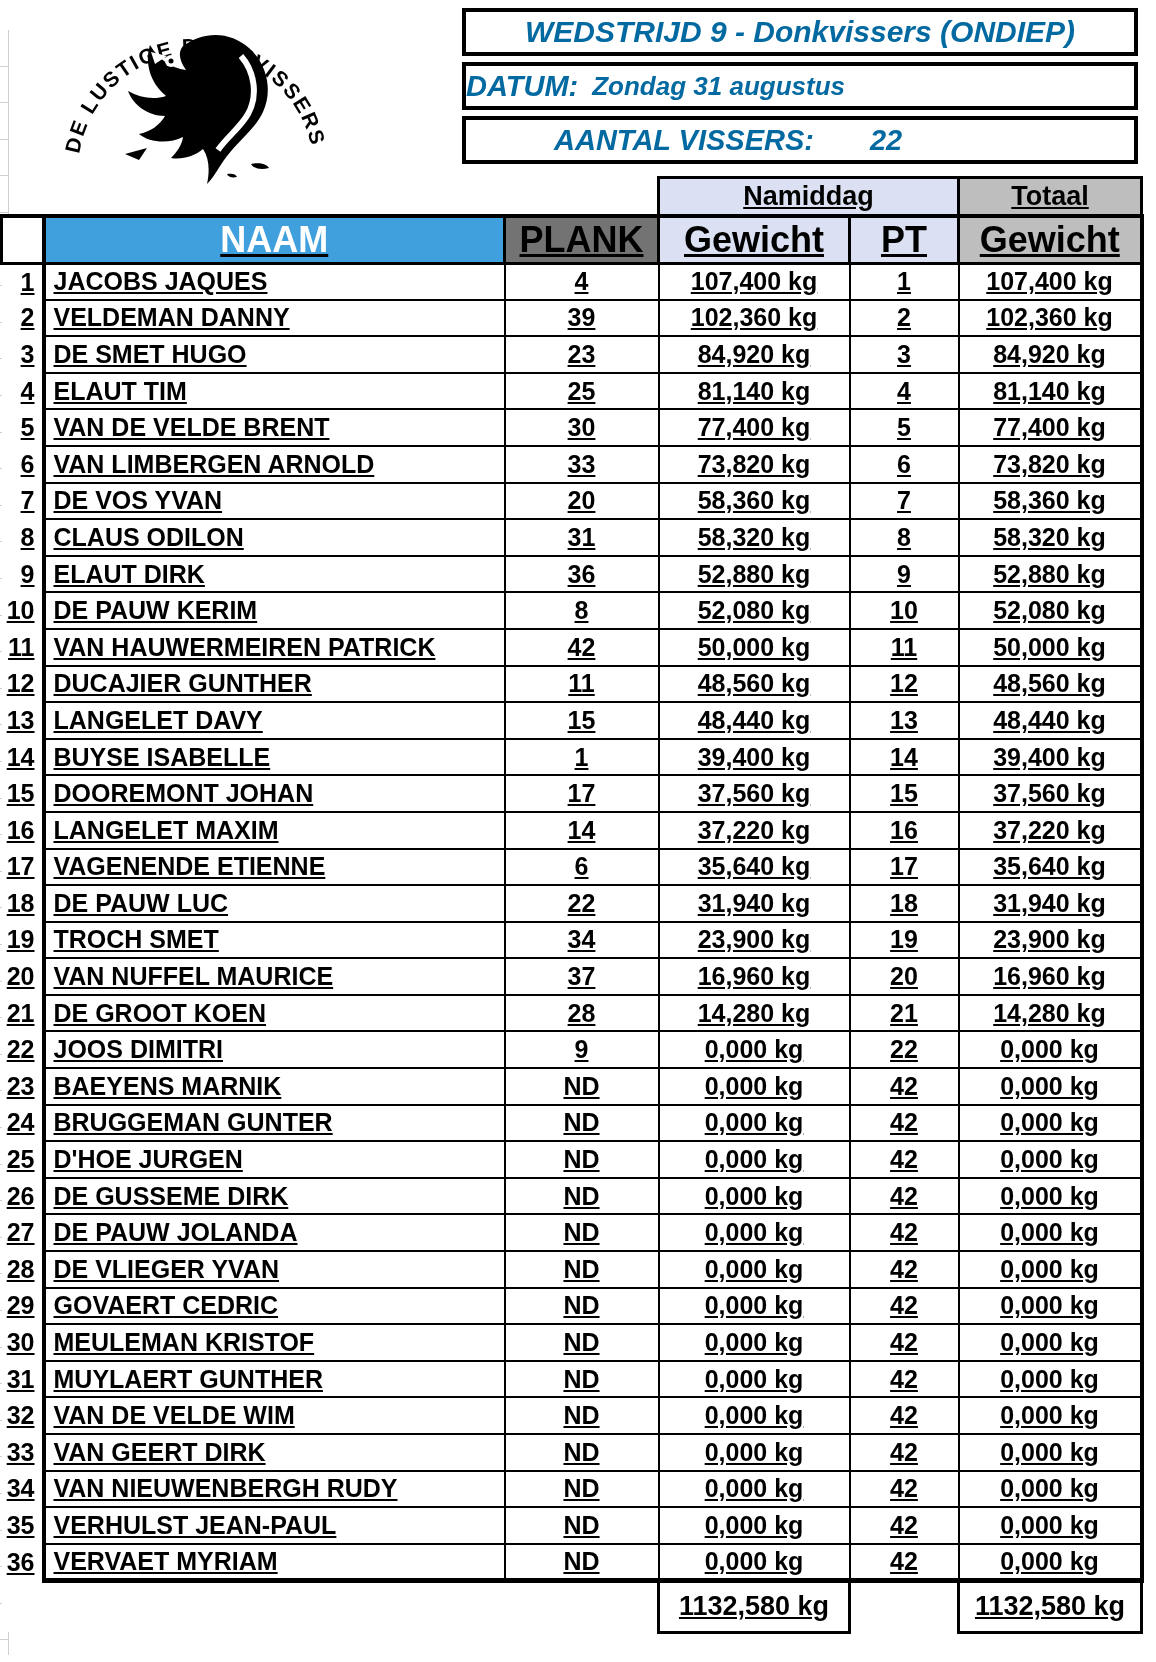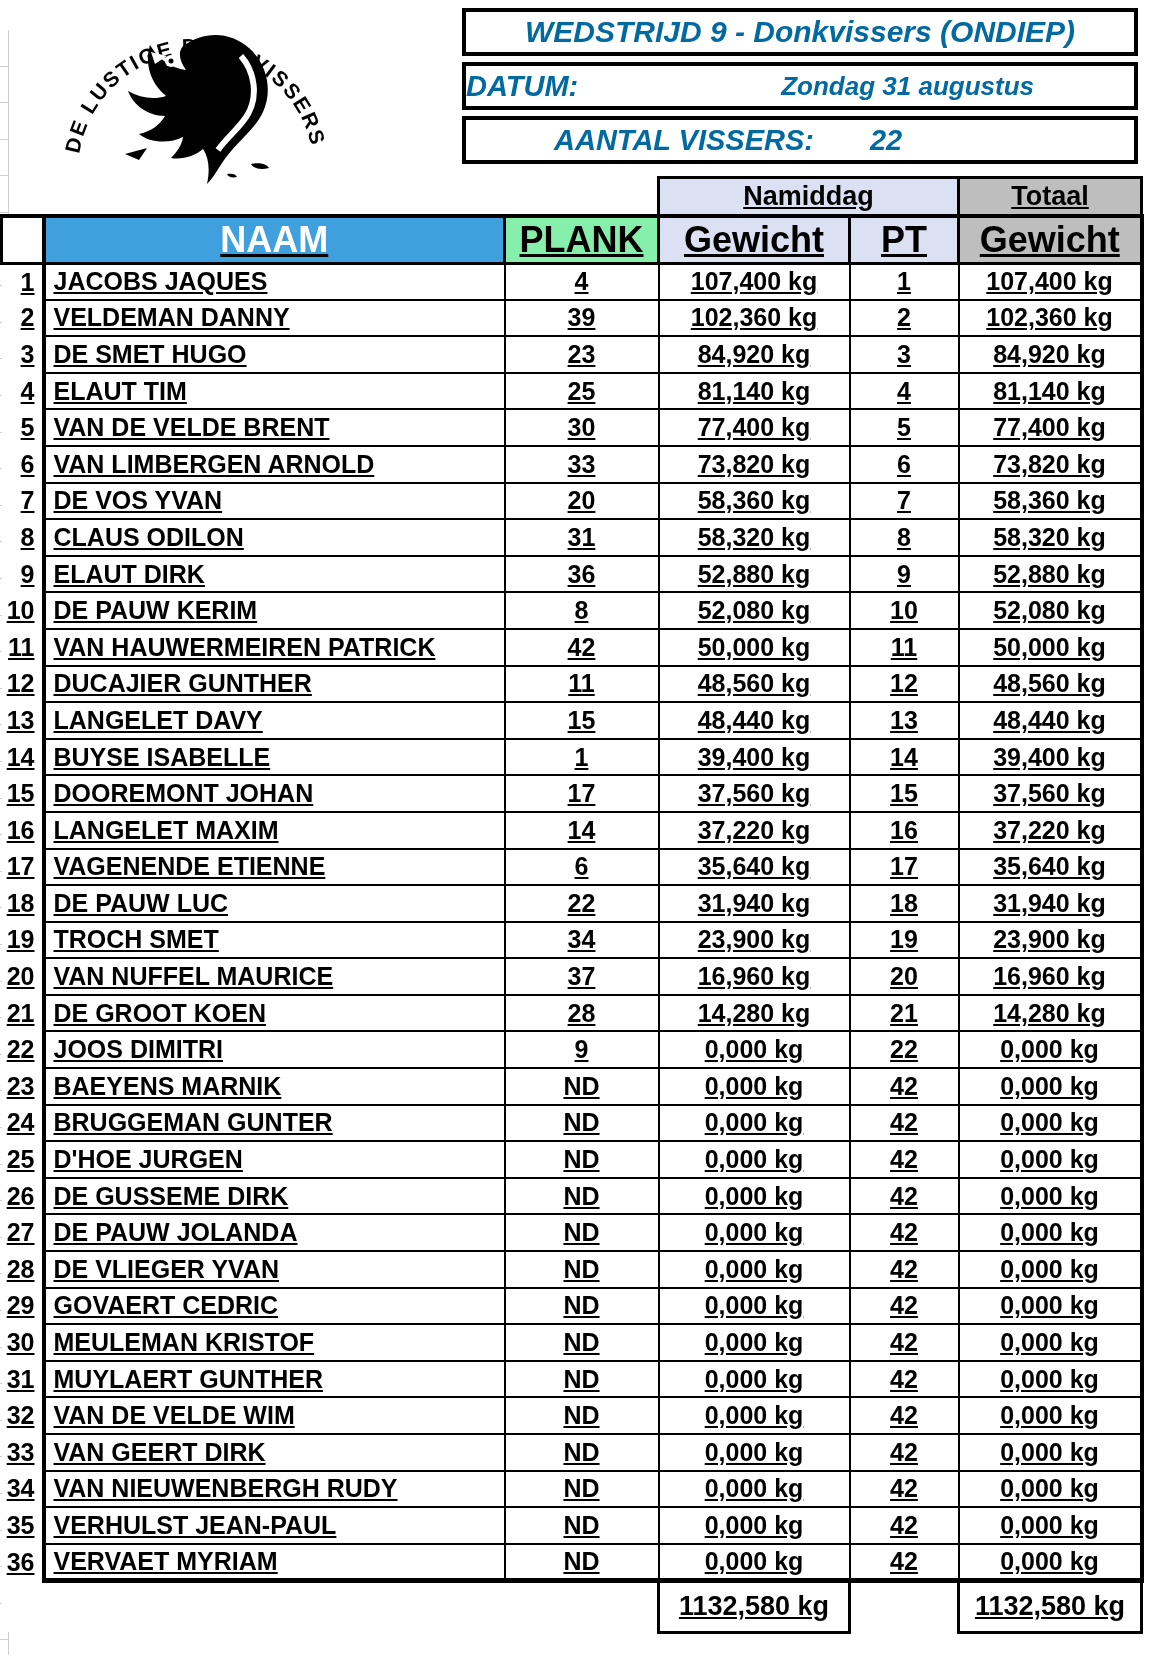--- a/index.html
+++ b/index.html
@@ -20,41 +20,41 @@
   .logo { position:absolute; left:55px; top:4px; width:282px; height:190px; }
 
   
   .titles { position:absolute; left:462px; top:8px; width:676px; }
   .tbox {
     box-sizing:border-box; border:4px solid #000; background:#fff; height:48px;
     display:flex; align-items:center; margin-bottom:6px;
     font-weight:bold; font-style:italic; color:#0369a1; white-space:nowrap;
   }
   .tbox-title { justify-content:center; font-size:30px; }
-  .tbox-datum { justify-content:space-between; padding-right:100px; }
+  .tbox-datum { justify-content:flex-start; padding-right:100px; }
   .tbox-datum .lbl { font-size:29px; margin-right:14px; }
   .tbox-datum .val { font-size:26px; }
   .tbox-aantal { padding-left:88px; }
   .tbox-aantal .lbl { font-size:29px; }
   .tbox-aantal .val { font-size:29px; margin-left:56px; }
 
   
   table.results {
     position:absolute; left:0; top:176px; width:1140px;
     border-collapse:collapse; table-layout:fixed;text-decoration:underline;
   }
   td { font-weight:bold; color:#000; white-space:nowrap; overflow:hidden; box-sizing:border-box; }
   .rn { border:none; text-align:right; padding-right:7px; font-size:25px; background:#fff; }
   tr.band td { height:38px; font-size:27px; text-align:center; }
   tr.band .spacer { border:none; }
   tr.band .namiddag { background:#dbe1f2; border:3.5px solid #000; }
   tr.band .totaal   { background:#bebebe; border:3.5px solid #000; }
   tr.hdr td { height:38px; font-size:36px; text-align:center; border:3px solid #000; border-top-width:4px; }
   tr.hdr .naam-h { background:#3fa0dd; color:#fff; border-left-width:4px; }
-  tr.hdr .plank-h { background:#86efac; }
+  tr.hdr .plank-h { background:#737373; }
   tr.hdr .gew-h, tr.hdr .pt-h { background:#dbe1f2; }
   tr.hdr .totg-h { background:#bebebe; border-right-width:4px; }
 
   tbody.rows tr { height:36.6px; }
   tbody.rows td.c { border:2.5px solid #000; font-size:25px; text-align:center; background:#fff; }
   tbody.rows td.naam { text-align:left; padding-left:8px; border-left-width:4px; }
   tbody.rows td.totg { border-right-width:4px; }
   tbody.rows tr:last-child td.c { border-bottom-width:5px; }
 
   tfoot tr { height:52px; }

